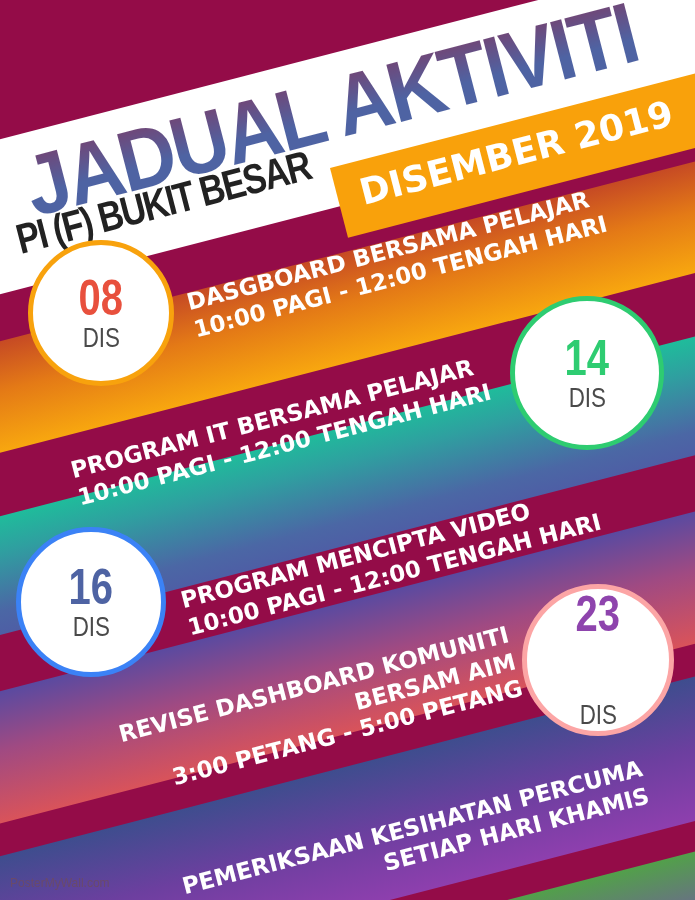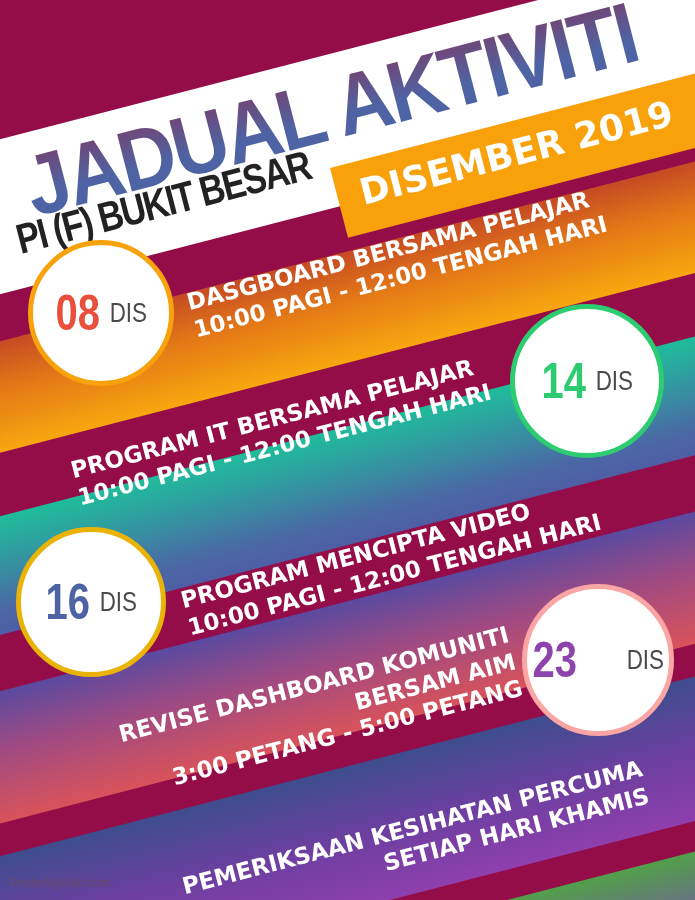--- a/index.html
+++ b/index.html
@@ -27,21 +27,21 @@
       font-family: "Liberation Sans", sans-serif; font-weight: 700; font-size: 42px; letter-spacing: -2px; color: #222222; white-space: nowrap; line-height: 1; }
     .title-month { position: absolute; left: 356px; top: 176px; transform-origin: 0 0; transform: rotate(-14.5deg);
       font-family: "DejaVu Sans", sans-serif; font-weight: 700; font-size: 36px; color: #ffffff; white-space: nowrap; line-height: 1; }
 
     .event-text { position: absolute; transform-origin: 0 0; transform: rotate(-14.5deg);
       font-family: "DejaVu Sans", sans-serif; font-weight: 700; color: #ffffff; white-space: nowrap; line-height: 1.2; font-size: 23px; }
     .event-text.right { text-align: right; }
     .event-text div { display: block; }
 
     .date-circle { position: absolute; width: 140px; height: 140px; border-radius: 50%; background: #ffffff; box-sizing: border-box;
-      display: flex; align-items: center; justify-content: center; }
+      display: flex; flex-direction: column; align-items: center; justify-content: center; }
     .date-num { font-family: "Liberation Sans", sans-serif; font-weight: 700; font-size: 50px; line-height: 1; transform: scaleX(0.8); }
     .date-mon { font-family: "Liberation Sans", sans-serif; font-size: 28px; line-height: 1.1; color: #4a4a4a; transform: scaleX(0.8); }
 
     .watermark { position: absolute; left: 10px; top: 876px; font-family: "Liberation Sans", sans-serif; font-size: 12px; color: #6a4a6a; }
   </style>
 </head>
 <body>
 
 <div class="poster">
 
@@ -61,30 +61,30 @@
 
   <div class="date-circle" style="left:28px; top:240px; width:146px; height:146px; border:5px solid #f8a20d;">
     <div class="date-num" style="color:#e8503d;">08</div>
     <div class="date-mon">DIS</div>
   </div>
   <div class="event-text" style="left:184px; top:290px;">
     <div>DASGBOARD BERSAMA PELAJAR</div>
     <div>10:00 PAGI - 12:00 TENGAH HARI</div>
   </div>
 
-  <div class="date-circle" style="left:510px; top:304px; width:154px; height:154px; border:5px solid #2ecc71;">
+  <div class="date-circle" style="left:510px; top:296px; width:154px; height:154px; border:5px solid #2ecc71;">
     <div class="date-num" style="color:#2ecc71;">14</div>
     <div class="date-mon">DIS</div>
   </div>
   <div class="event-text" style="left:68px; top:458px;">
     <div>PROGRAM IT BERSAMA PELAJAR</div>
     <div>10:00 PAGI - 12:00 TENGAH HARI</div>
   </div>
 
-  <div class="date-circle" style="left:16px; top:527px; width:150px; height:150px; border:5px solid #eab308;">
+  <div class="date-circle" style="left:16px; top:527px; width:150px; height:150px; border:5px solid #3b82f6;">
     <div class="date-num" style="color:#4e63a3;">16</div>
     <div class="date-mon">DIS</div>
   </div>
   <div class="event-text" style="left:178px; top:588px;">
     <div>PROGRAM MENCIPTA VIDEO</div>
     <div>10:00 PAGI - 12:00 TENGAH HARI</div>
   </div>
 
   <div class="date-circle" style="left:522px; top:584px; width:152px; height:152px; border:5px solid #fca5a5;justify-content:space-between;">
     <div class="date-num" style="color:#8e44ad;">23</div>

